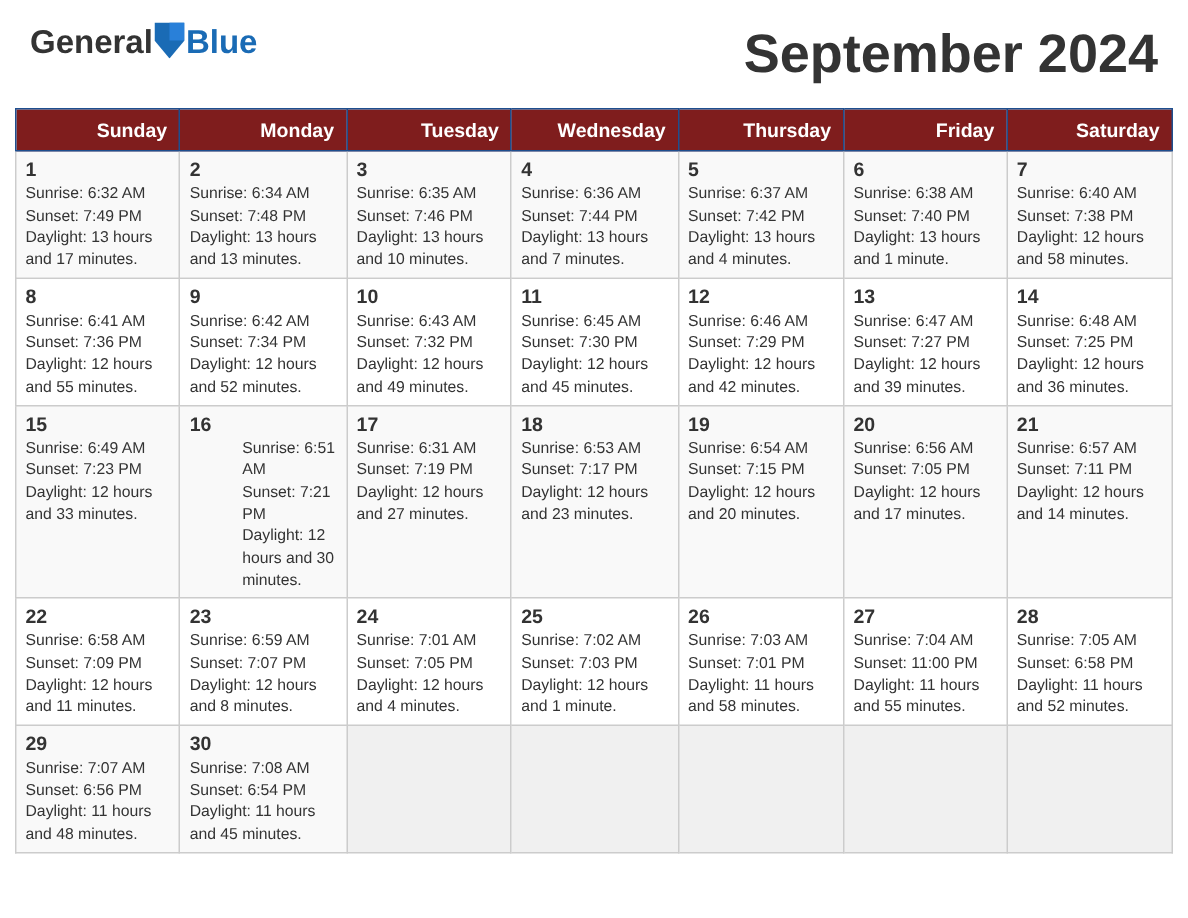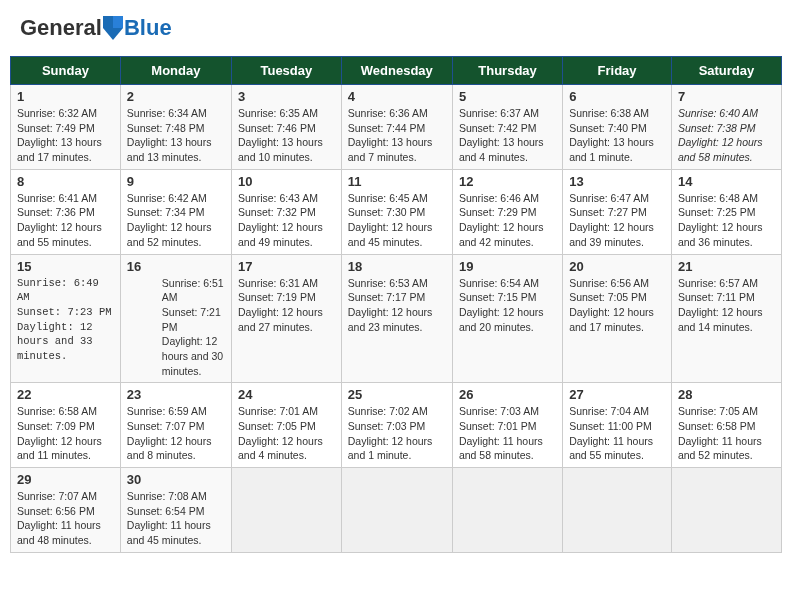--- a/index.html
+++ b/index.html
@@ -17,21 +17,21 @@
       margin-bottom: 10px;
       padding: 5px 10px;
     }
     .logo {
       display: flex;
       flex-direction: column;
       align-items: flex-start;
     }
     .logo-text {
       display: flex;
-      align-items: center;
+      align-items: flex-start;
       font-size: 22px;
       font-weight: bold;
       color: #333;
     }
     .logo-general { color: #333; }
     .logo-blue { color: #1a6bb5; }
     .logo-icon {
       width: 20px;
       height: 24px;
       margin: 0 1px;
@@ -47,23 +47,23 @@
     .subtitle {
       font-size: 16px;
       color: #555;
     }
     .calendar {
       width: 100%;
       border-collapse: collapse;
       border: 1px solid #ccc;
     }
     .calendar th {
-      background-color: #14532d;
+      background-color: #7f1d1d;
       color: #fff;
-      text-align: center;
+      text-align: right;
       padding: 6px 8px;
       font-size: 13px;
       font-weight: bold;
       border: 1px solid #1e4f8f;
     }
     .calendar td {
       vertical-align: top;
       border: 1px solid #ccc;
       padding: 4px 6px;
       width: 113px;
@@ -99,20 +99,21 @@
     <div class="logo-text">
       <span class="logo-general">General</span>
       <svg class="logo-icon" viewBox="0 0 20 24" xmlns="http://www.w3.org/2000/svg">
         <polygon points="0,0 20,0 20,12 10,24 0,12" fill="#1a6bb5"></polygon>
         <polygon points="10,0 20,0 20,12 10,12" fill="#2980d9"></polygon>
       </svg>
       <span class="logo-blue">Blue</span>
     </div>
   </div>
   <div class="title-block">
+    <div class="month-title">September 2024</div>
   </div>
 </div>
 
 <table class="calendar">
   <thead>
     <tr>
     <th>Sunday</th>
         <th>Monday</th>
         <th>Tuesday</th>
         <th>Wednesday</th>
@@ -154,21 +155,21 @@
 Daylight: 13 hours and 4 minutes.</div>
         </td>
         <td>
           <span class="day-num">6</span>
           <div class="day-detail" style="white-space: pre-line;">Sunrise: 6:38 AM
 Sunset: 7:40 PM
 Daylight: 13 hours and 1 minute.</div>
         </td>
         <td>
           <span class="day-num">7</span>
-          <div class="day-detail" style="white-space: pre-line; font-style: italic;">Sunrise: 6:40 AM
+          <div class="day-detail" style="white-space: pre-line;">Sunrise: 6:40 AM
 Sunset: 7:38 PM
 Daylight: 12 hours and 58 minutes.</div>
         </td>
       </tr>
       <tr>
         <td>
           <span class="day-num">8</span>
           <div class="day-detail" style="white-space: pre-line;">Sunrise: 6:41 AM
 Sunset: 7:36 PM
 Daylight: 12 hours and 55 minutes.</div>
@@ -206,21 +207,21 @@
         <td>
           <span class="day-num">14</span>
           <div class="day-detail" style="white-space: pre-line;">Sunrise: 6:48 AM
 Sunset: 7:25 PM
 Daylight: 12 hours and 36 minutes.</div>
         </td>
       </tr>
       <tr>
         <td>
           <span class="day-num">15</span>
-          <div class="day-detail" style="white-space: pre-line; font-family: Liberation Mono, monospace;">Sunrise: 6:49 AM
+          <div class="day-detail" style="white-space: pre-line;">Sunrise: 6:49 AM
 Sunset: 7:23 PM
 Daylight: 12 hours and 33 minutes.</div>
         </td>
         <td>
           <span class="day-num">16</span>
           <div class="day-detail" style="white-space: pre-line; margin-left: 35px;">Sunrise: 6:51 AM
 Sunset: 7:21 PM
 Daylight: 12 hours and 30 minutes.</div>
         </td>
         <td>

